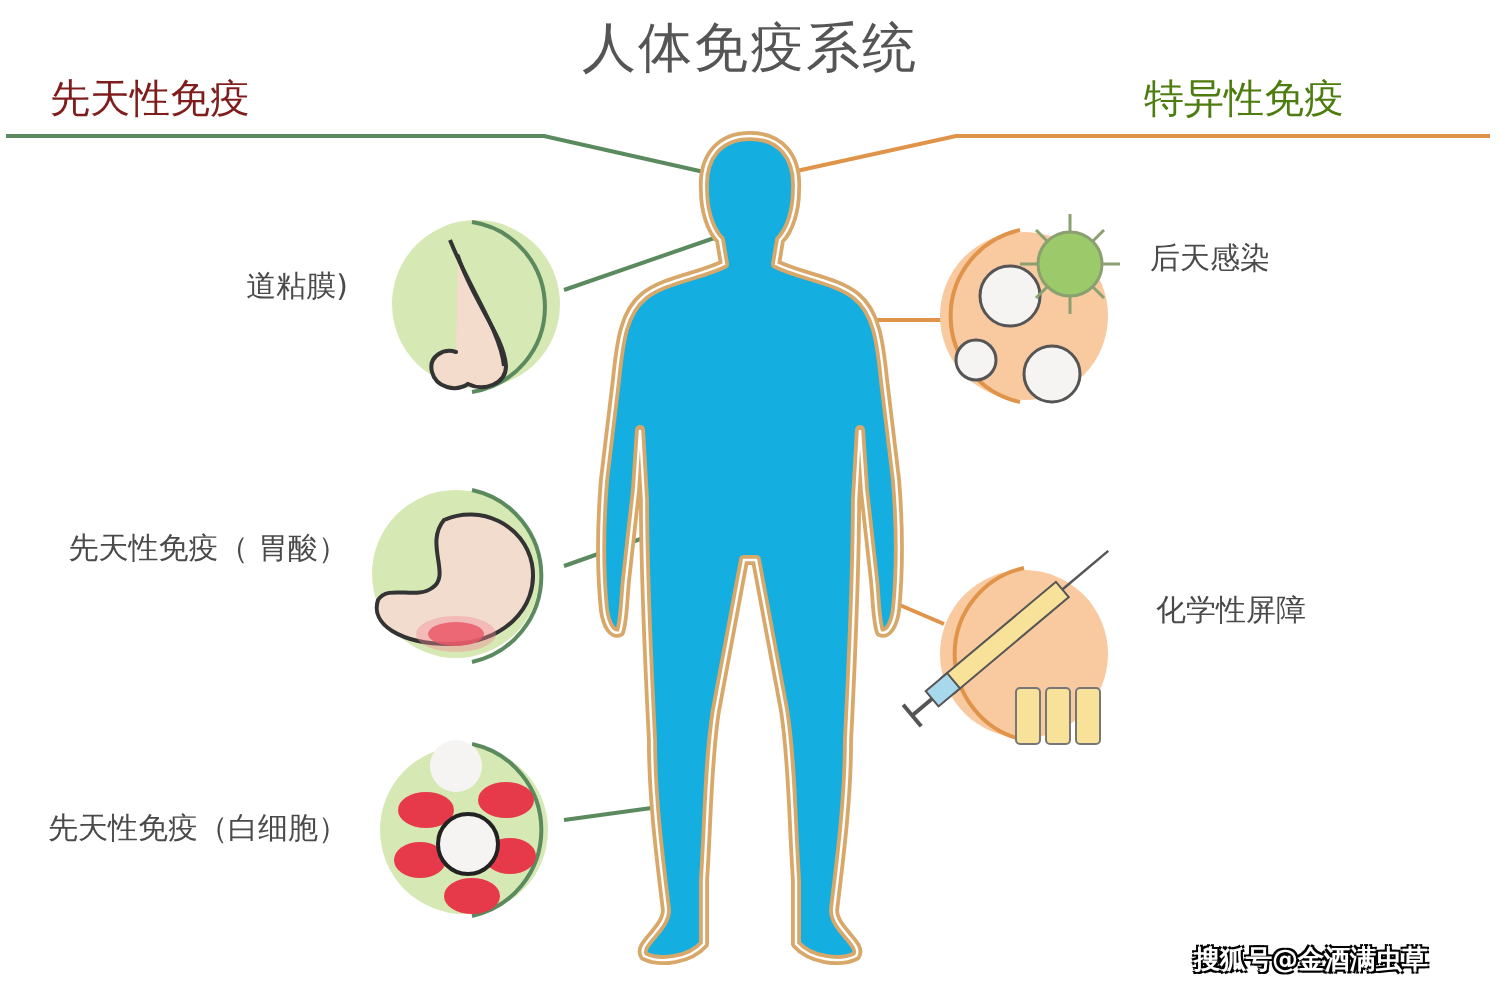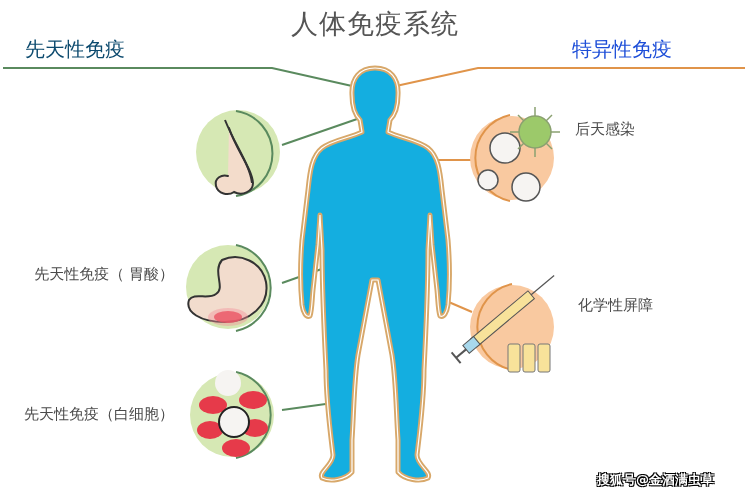--- a/index.html
+++ b/index.html
@@ -4,22 +4,22 @@
 <style>
   html, body { margin: 0; padding: 0; }
   body {
     width: 750px; height: 500px; overflow: hidden; position: relative;
     background: #ffffff;
     font-family: "DejaVu Sans", "Liberation Sans", sans-serif;
     color: #4a4a4a;
   }
   .txt { position: absolute; white-space: nowrap; }
   #title { left: 0; width: 750px; top: 6px; text-align: center; font-size: 27px; color: #555555; letter-spacing: 1px; }
-  #innate-heading { left: 25px; top: 36px; font-size: 20px; color: #0c4a6e; }
-  #adaptive-heading { left: 572px; top: 36px; font-size: 20px; color: #1d4ed8; }
+  #innate-heading { left: 25px; top: 36px; font-size: 20px; color: #7f1d1d; }
+  #adaptive-heading { left: 572px; top: 36px; font-size: 20px; color: #4d7c0f; }
   .label { font-size: 15px; color: #4a4a4a; line-height: 24px; }
   #label-structural { right: 576px; top: 131px; text-align: right; }
   #label-chemical { right: 576px; top: 262px; }
   #label-cells { right: 576px; top: 402px; }
   #label-acquired { left: 575px; top: 117px; }
   #label-vaccine { left: 578px; top: 293px; }
   #watermark { left: 597px; top: 471px; font-size: 13px; font-weight: bold; color: #ffffff;
     text-shadow: 0 0 1px #000, 1px 1px 0 #000, -1px -1px 0 #000, 1px -1px 0 #000, -1px 1px 0 #000; }
   svg#canvas { position: absolute; left: 0; top: 0; }
 </style>
@@ -129,19 +129,20 @@
       <line x1="442" y1="310" x2="442" y2="324" stroke="#555" stroke-width="2"></line>
     </g>
   </g>
 </svg>
 
 <div class="txt" id="title">人体免疫系统</div>
 <div class="txt" id="innate-heading">先天性免疫</div>
 <div class="txt" id="adaptive-heading">特异性免疫</div>
 
 <div class="txt label" id="label-structural">
+  <div>道粘膜)</div>
 </div>
 <div class="txt label" id="label-chemical">先天性免疫（ 胃酸）</div>
 <div class="txt label" id="label-cells">先天性免疫（白细胞）</div>
 <div class="txt label" id="label-acquired">后天感染</div>
 <div class="txt label" id="label-vaccine">化学性屏障</div>
 
 <div class="txt" id="watermark">搜狐号@金酒满虫草</div>
 
 </body></html>

